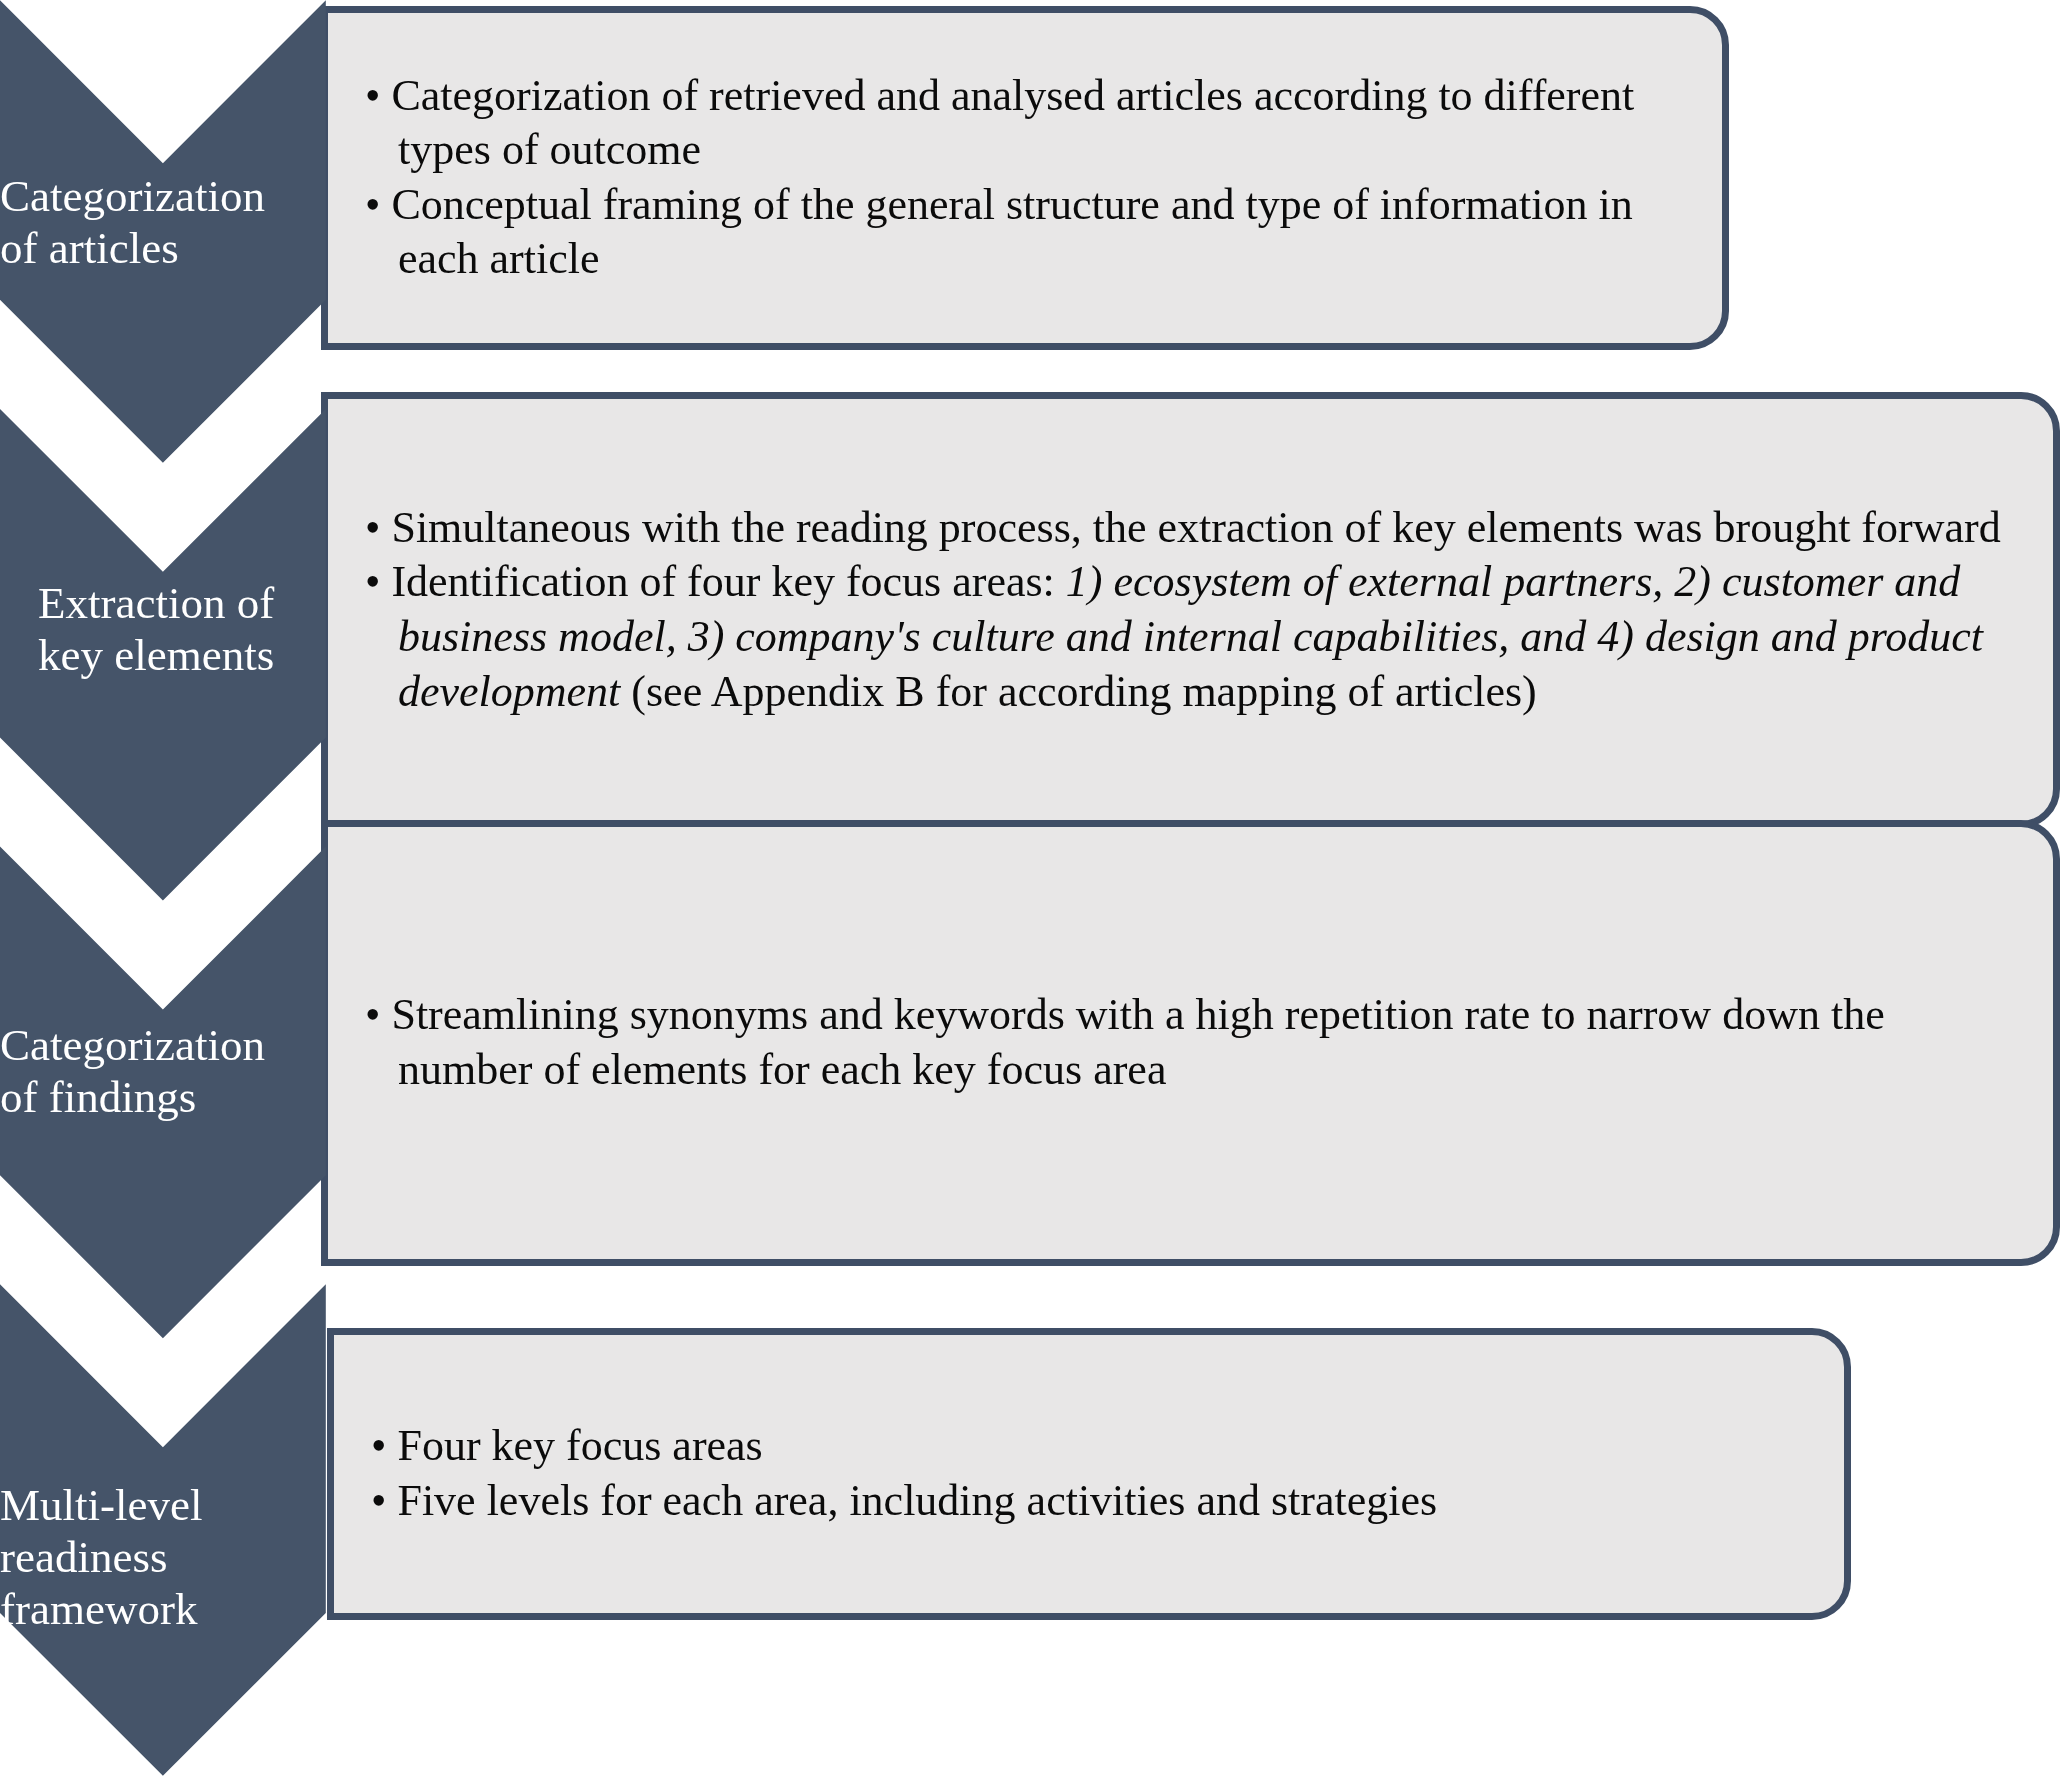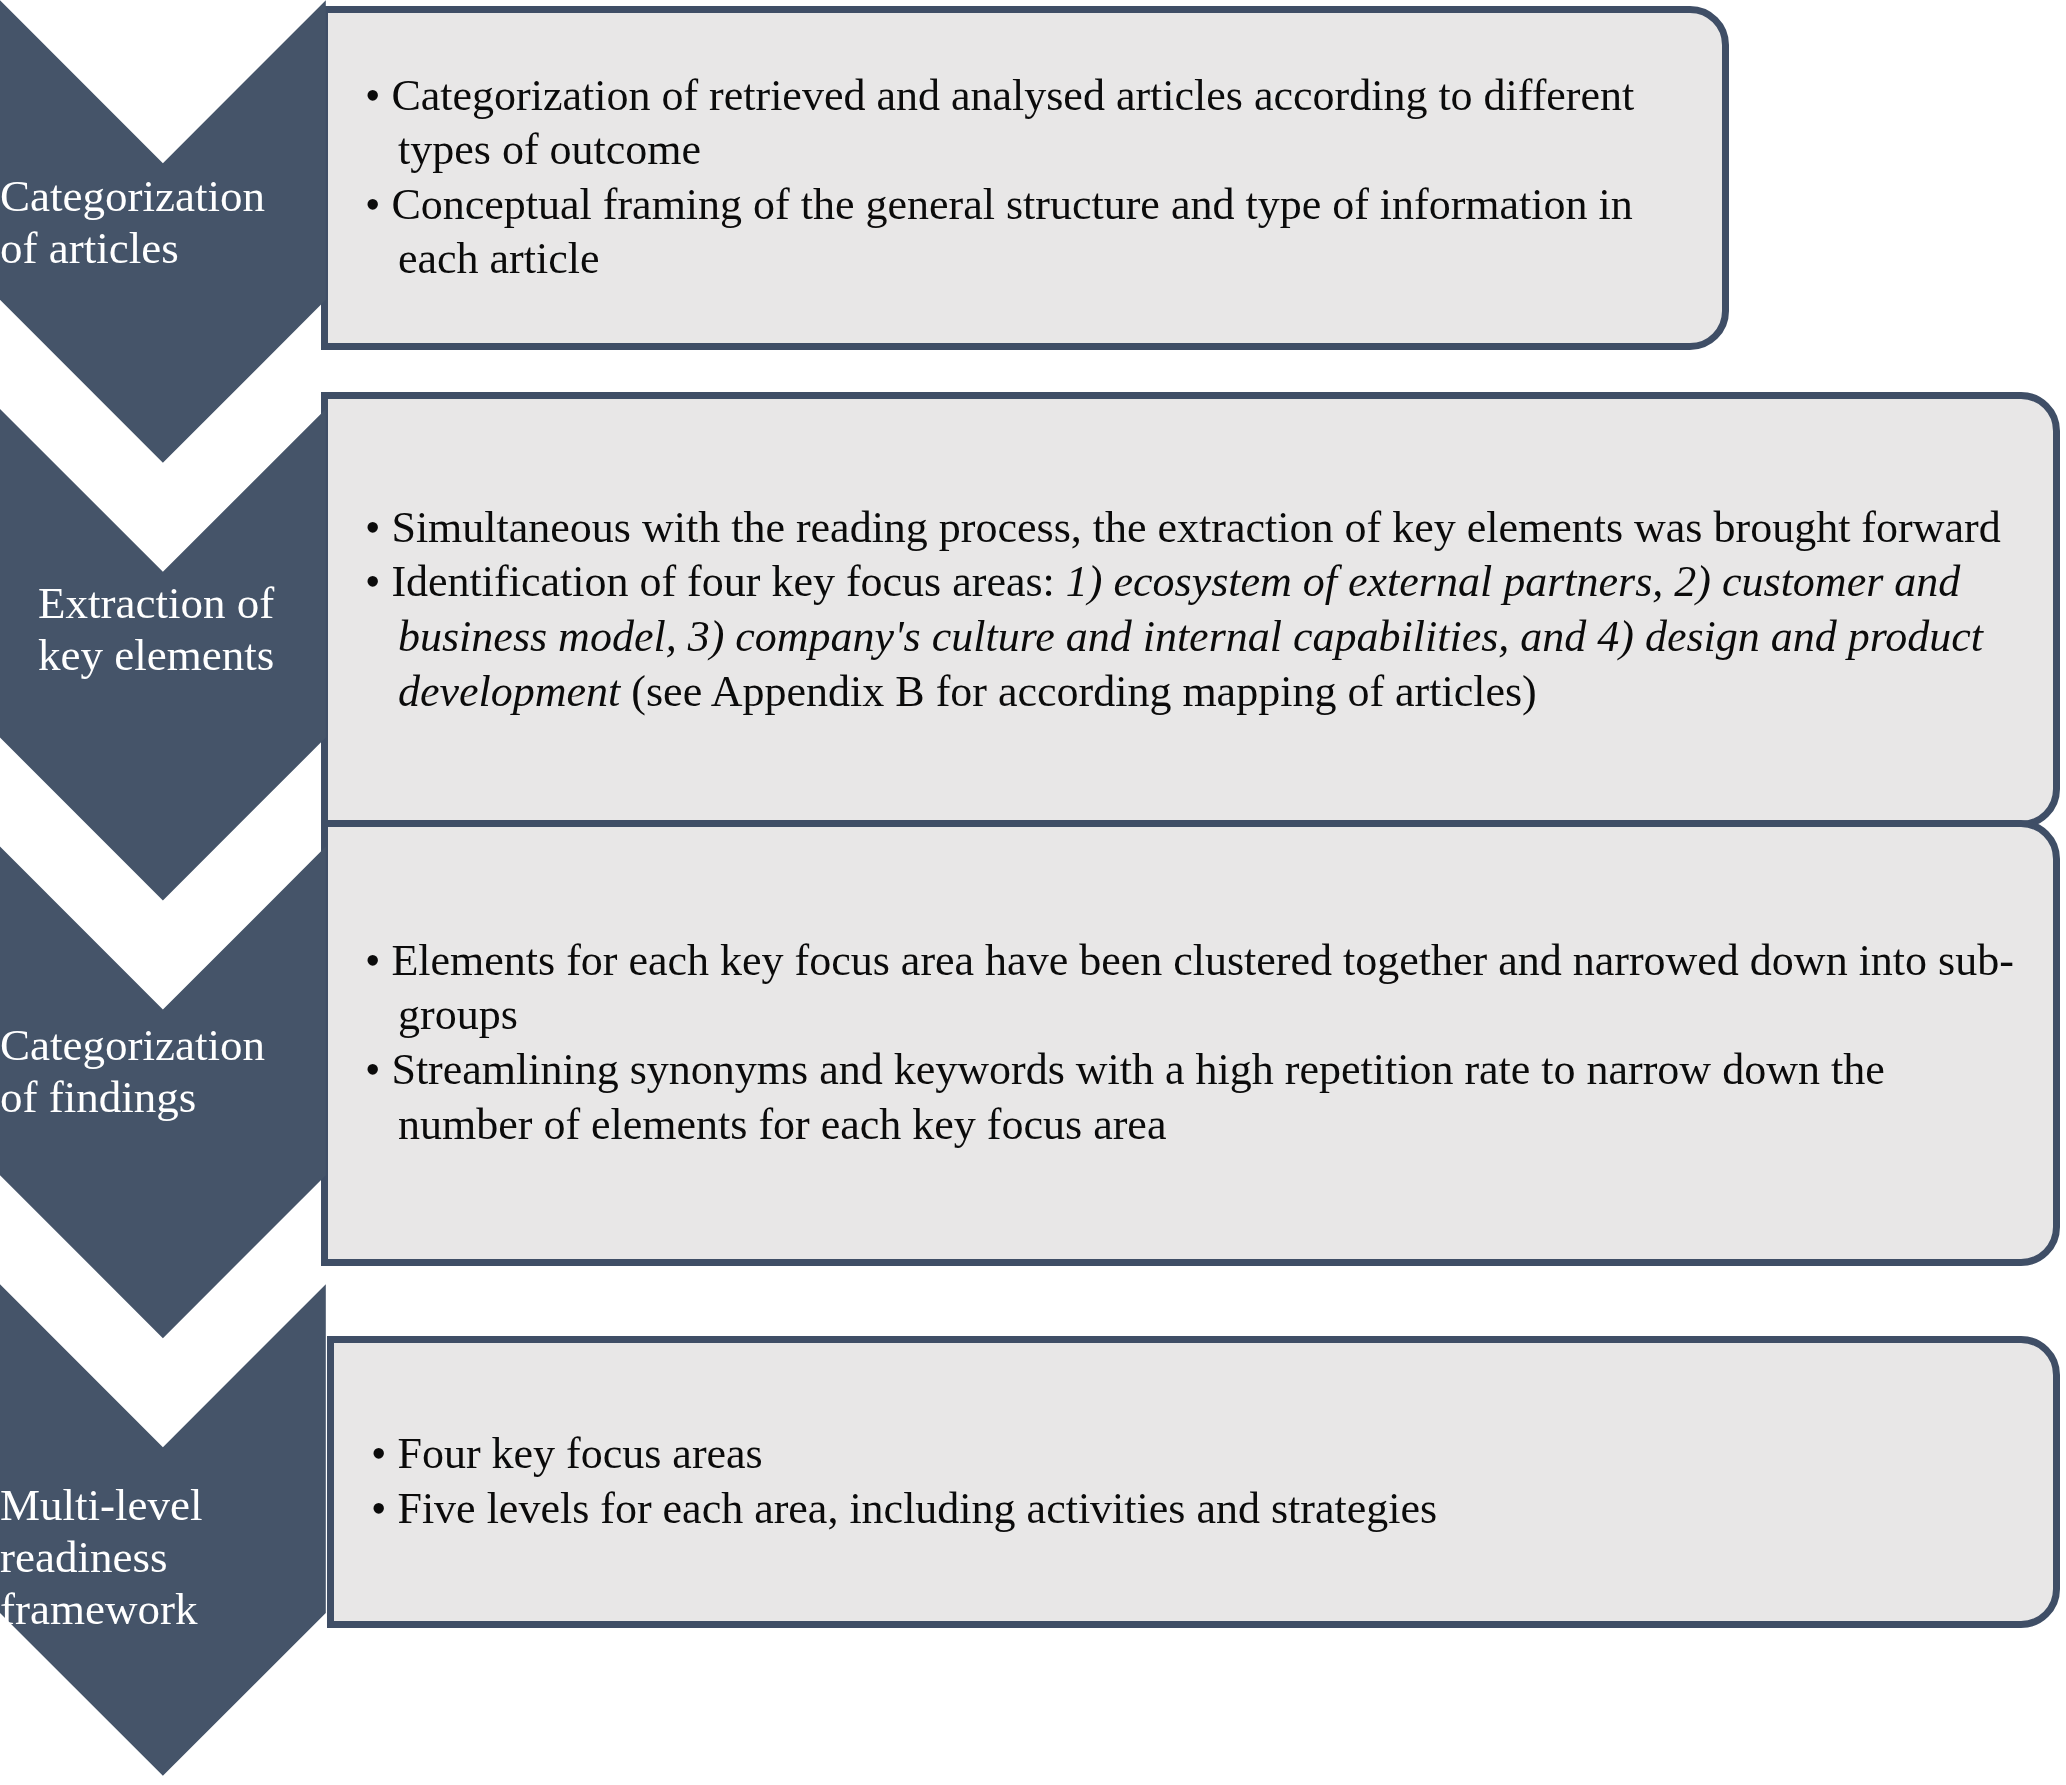--- a/index.html
+++ b/index.html
@@ -65,26 +65,25 @@
 
   <div class="box" style="left:321px;top:392px;width:1739px;height:436px;">
     <ul class="bullets">
         <li><span>• </span><span>Simultaneous with the reading process, the extraction of key elements was brought forward</span></li>
         <li><span>• </span><span>Identification of four key focus areas: </span><span class="italic">1) ecosystem of external partners, 2) customer and business model, 3) company's culture and internal capabilities, and 4) design and product development</span><span> (see Appendix B for according mapping of articles)</span></li>
       </ul>
   </div>
 
   <div class="box" style="left:321px;top:820px;width:1739px;height:446px;">
     <ul class="bullets">
-        <li><span>• </span><span>Elements for each key focus area have been clustered together and narrowed down into sub-groups</span></li>
         <li><span>• </span><span>Streamlining synonyms and keywords with a high repetition rate to narrow down the number of elements for each key focus area</span></li>
       </ul>
   </div>
 
-  <div class="box" style="left:327px;top:1328px;width:1733px;height:292px;margin-top:8px;">
+  <div class="box" style="left:327px;top:1328px;width:1524px;height:292px;">
     <ul class="bullets">
         <li><span>• </span><span>Four key focus areas</span></li>
         <li><span>• </span><span>Five levels for each area, including activities and strategies</span></li>
       </ul>
   </div>
 
   <svg class="chevrons" viewBox="0 0 2917 2521" xmlns="http://www.w3.org/2000/svg">
     <polygon points="0,0 230,230 460,0 460,423 230,653 0,423"></polygon>
     <polygon points="0,577 230,807 460,577 460,1041 230,1271 0,1041"></polygon>
     <polygon points="0,1195 230,1425 460,1195 460,1659 230,1889 0,1659"></polygon>

